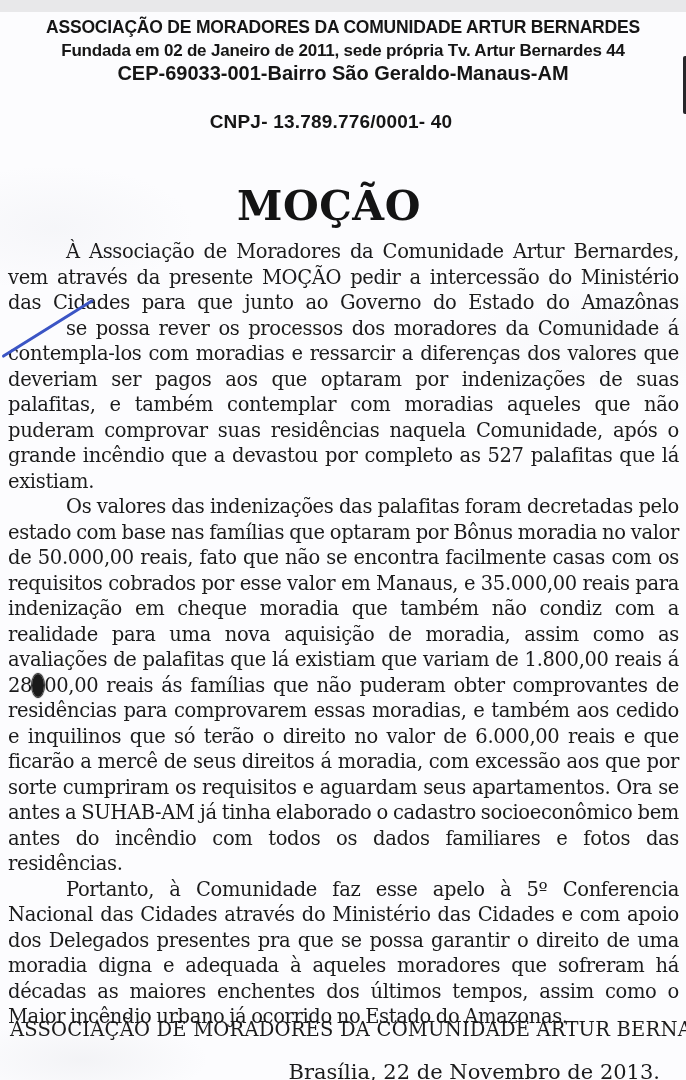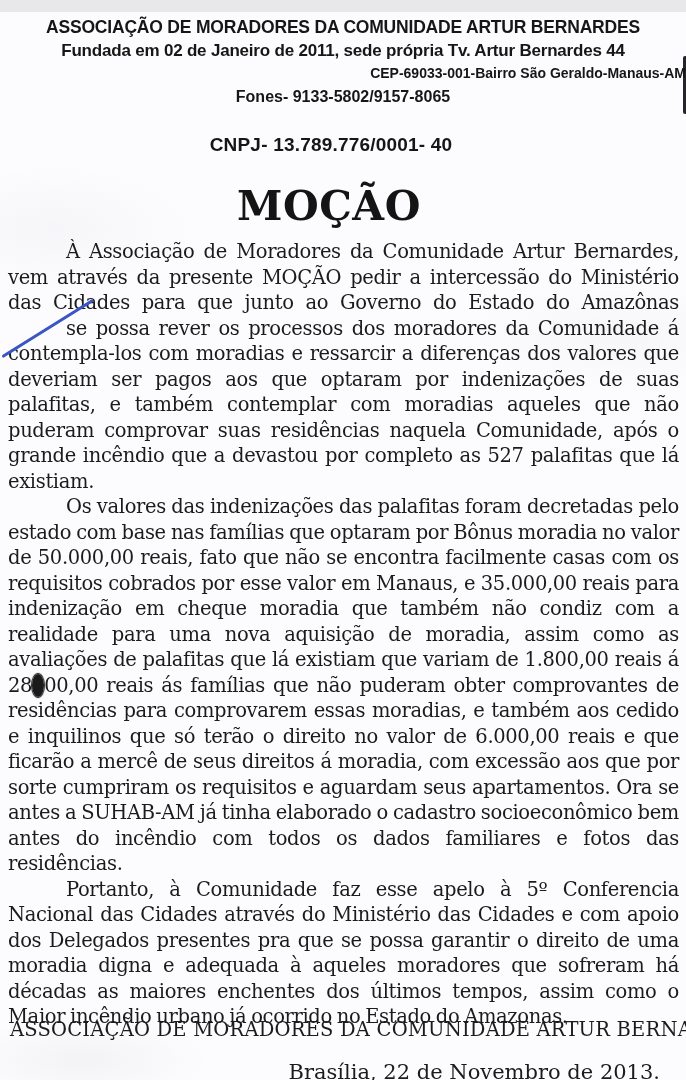--- a/index.html
+++ b/index.html
@@ -37,21 +37,21 @@
     top: 4px;
     left: 0;
     right: 0;
     text-align: center;
     font-family: "Liberation Sans", sans-serif;
     font-weight: bold;
     color: #161616;
   }
   .lh-1 { font-size: 17.5px; line-height: 23px; letter-spacing: -0.2px; }
   .lh-2 { font-size: 17px;   line-height: 23px; letter-spacing: -0.2px; }
-  .lh-3 { font-size: 14px;   line-height: 23px; text-align: right; }
+  .lh-3 { font-size: 20px;   line-height: 23px; }
   .lh-4 { font-size: 16px;   line-height: 23px; }
   .cnpj {
     margin-top: 26px;
     font-size: 19px;
     letter-spacing: 0.2px;
     transform: translateX(-12px);
   }
   
   .title {
     position: absolute;
@@ -133,21 +133,20 @@
 <body>
 
 <div class="doc">
 
   <div class="edge-mark"></div>
 
   <header class="letterhead">
     <div class="lh-1">ASSOCIAÇÃO DE MORADORES DA COMUNIDADE ARTUR BERNARDES</div>
     <div class="lh-2">Fundada em 02 de Janeiro de 2011, sede própria Tv. Artur Bernardes 44</div>
     <div class="lh-3">CEP-69033-001-Bairro São Geraldo-Manaus-AM</div>
-    <div class="lh-4">Fones- 9133-5802/9157-8065</div>
     <div class="cnpj">CNPJ- 13.789.776/0001- 40</div>
   </header>
 
   <h1 class="title">MOÇÃO</h1>
 
   <div class="body-text">
     <p><span>À Associação de Moradores da Comunidade Artur Bernardes, vem através da presente MOÇÃO pedir a intercessão do Ministério das Cidades para que junto ao Governo do Estado do Amazônas </span><span class="pen-strike"><span>se</span></span><span> possa rever os processos dos moradores da Comunidade á contempla-los com moradias e ressarcir a diferenças dos valores que deveriam ser pagos aos que optaram por indenizações de suas  palafitas, e também contemplar com moradias aqueles que não puderam comprovar suas residências naquela Comunidade, após o grande incêndio que a devastou por completo as 527 palafitas que lá existiam.</span></p>
     <p><span>Os valores das indenizações das palafitas foram decretadas pelo estado com base nas famílias que optaram por Bônus moradia no valor de 50.000,00 reais, fato que não se encontra facilmente casas com os requisitos cobrados por esse valor em Manaus, e 35.000,00 reais para indenização em cheque moradia que também não condiz com a realidade para uma nova aquisição de moradia, assim como as avaliações de palafitas que lá existiam que variam de 1.800,00 reais á 28</span><span class="ink-blob">0</span><span>00,00 reais ás famílias que não puderam obter comprovantes de residências para comprovarem essas moradias, e também aos cedido e inquilinos que só terão o direito no valor de 6.000,00 reais e que ficarão a mercê de seus direitos á moradia, com excessão aos que por sorte cumpriram os requisitos e aguardam seus apartamentos. Ora se antes a SUHAB-AM já tinha elaborado o cadastro socioeconômico bem antes do incêndio com todos os dados familiares e fotos das residências.</span></p>
     <p>Portanto, à Comunidade faz esse apelo à 5º Conferencia Nacional das  Cidades através do Ministério das Cidades e com apoio dos Delegados presentes pra que se possa garantir o direito de uma moradia digna e adequada à aqueles moradores que sofreram há décadas as maiores enchentes dos últimos tempos, assim como o Maior incêndio urbano já ocorrido no Estado do Amazonas.</p>
   </div>

